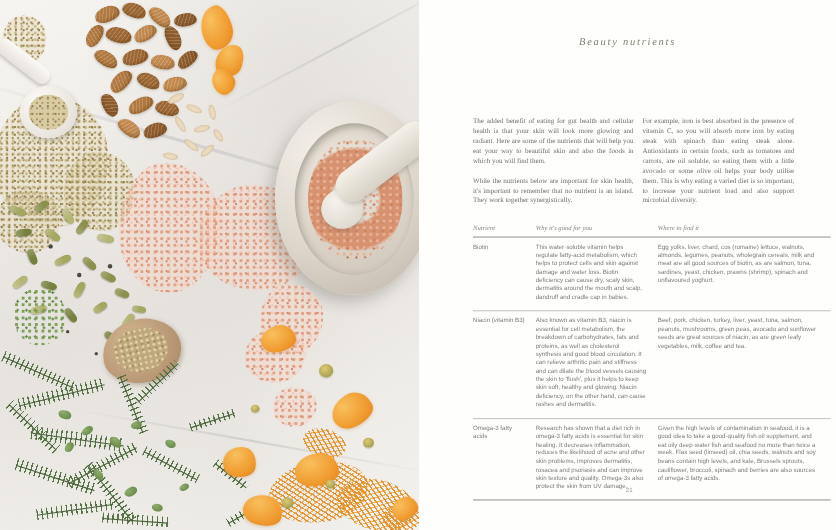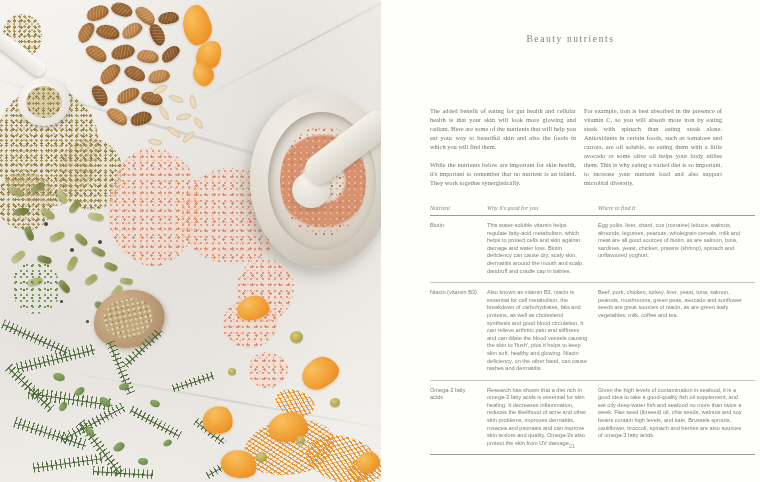--- a/index.html
+++ b/index.html
@@ -105,21 +105,21 @@
     background:radial-gradient(circle at 40% 35%,#ddca74,#a9a052 70%,#8d8a44);
     box-shadow:0 1px 1px rgba(100,95,40,.3);}
 
   
   .gutter{position:absolute;left:381px;top:0;width:9px;height:482px;
     background:linear-gradient(90deg,rgba(90,85,75,.10),rgba(255,255,255,0));}
 
   
   .page-right{position:absolute;left:381px;top:0;width:379px;height:482px;background:#fefefd;}
   .page-title{position:absolute;left:0;top:34px;width:379px;text-align:center;
-    font-family:"Liberation Serif",serif;font-size:9.5px;letter-spacing:1.6px;color:#7c8272;}
+    font-family:"Liberation Serif",serif;font-size:9.5px;letter-spacing:1.6px;color:#7c8272;font-style:italic;}
   .intro{position:absolute;left:49px;top:106px;width:292px;display:flex;}
   .intro-col{text-align:justify;font-family:"Liberation Serif",serif;font-size:6.4px;
     line-height:9px;color:#6f7168;}
   .intro-col.c1{width:146px;margin-right:8px;}
   .intro-col.c2{width:138px;}
   .intro-col p{margin:0 0 9px 0;}
 
   .nutri-table{position:absolute;left:49px;top:205px;width:325px;color:#7c7e75;}
   .t-row{display:grid;grid-template-columns:57px 111px 157px;}
   .t-head{border-bottom:1px solid #9a9c93;}

